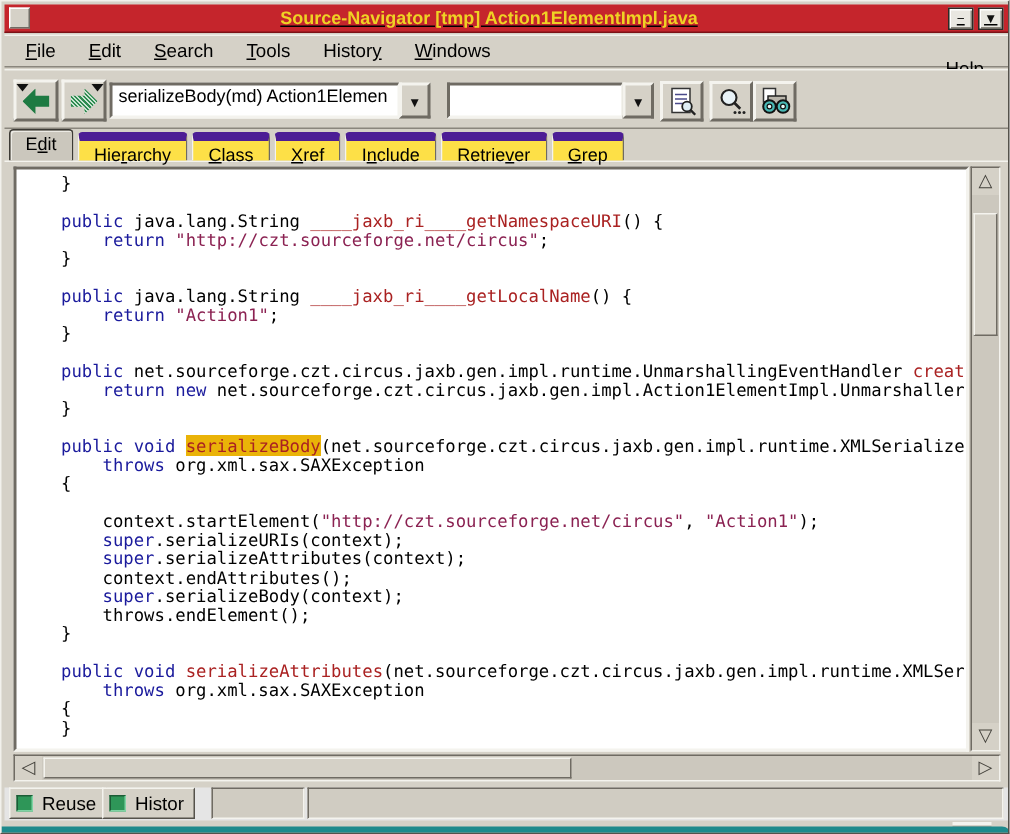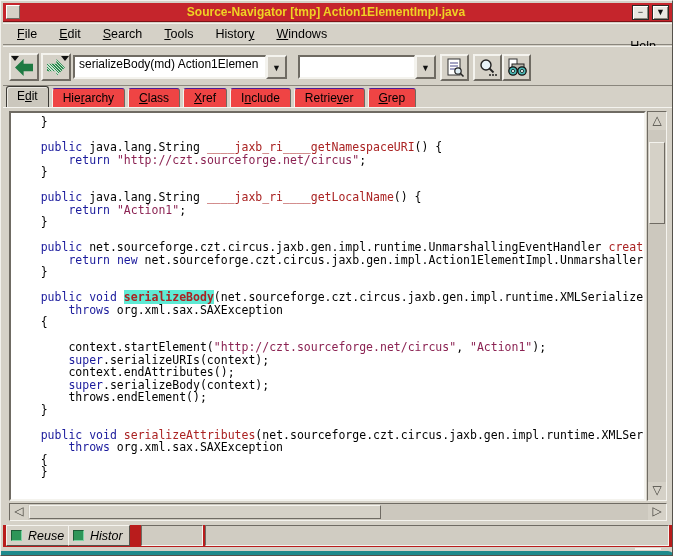--- a/index.html
+++ b/index.html
@@ -10,20 +10,21 @@
     font-family:"Liberation Sans", sans-serif;
     border-left:1px solid #f2f1ec; border-top:1px solid #f2f1ec;
     border-right:1px solid #55524b; border-bottom:1px solid #55524b;
     overflow:hidden;
   }
   
   .titlebar {
     position:absolute; left:2px; top:2px; width:669px; height:19px;
     background:#c5252c; display:flex; align-items:center;
     border-bottom:1px solid #7c1216;
+    text-decoration:underline;
   }
   .titlebar .wmenu {
     width:14px; height:14px; margin-left:3px; background:#d5d1c7;
     border-top:1px solid #fff; border-left:1px solid #fff;
     border-right:1px solid #6f6b63; border-bottom:1px solid #6f6b63;
   }
   .title-text {
     flex:1; text-align:center; color:#efd224; font-size:12px; font-weight:bold;
     white-space:nowrap; overflow:hidden;
   }
@@ -79,43 +80,43 @@
     border-right:2px solid #6f6b63; border-bottom:2px solid #6f6b63;
     display:flex; align-items:center; justify-content:center;
   }
   
   .tabbar {
     position:absolute; left:2px; top:86px; width:669px; height:21px;
     display:flex; align-items:flex-end; background:#d5d1c7; font-size:12px;
     border-bottom:1px solid #f4f3ee;
   }
   .tab {
-    margin-left:3px; padding:2px 10px 2px 10px; height:19px; background:#ef4444;
-    border-top:1px solid #4c1d95; border-left:1px solid #f4f3ee;
+    margin-left:3px; padding:2px 10px 2px 10px; height:19px; background:#fde047;
+    border-top:6px solid #4c1d95; border-left:1px solid #f4f3ee;
     border-right:1px solid #6f6b63; border-top-left-radius:3px; border-top-right-radius:3px;
     white-space:nowrap; color:#000;
   }
   .tab.active {
     height:21px; background:#cbc7bd; border:1px solid #3c3a35; border-bottom:none;
     box-shadow:inset 1px 1px 0 #eceae4; font-weight:normal;
   }
   
   .code-area {
     position:absolute; left:8px; top:110px; width:637px; height:390px;
     background:#fff; overflow:hidden;
     border-top:2px solid #6f6b63; border-left:2px solid #6f6b63;
     border-bottom:2px solid #f4f3ee; border-right:2px solid #f4f3ee;
     font-family:"DejaVu Sans Mono", monospace; font-size:11.5px; line-height:12.5px;
     padding:3px 0 0 2px; cursor:text;
   }
   .cl { white-space:pre; height:12.5px; color:#000; }
   .k { color:#1a1a9c; }
   .m { color:#aa2222; }
   .s { color:#8b2252; }
-  .h { color:#aa2222; background:#5eead4;font-weight:bold; }
+  .h { color:#aa2222; background:#eab308; }
   
   .vscroll {
     position:absolute; left:646px; top:110px; width:20px; height:390px; background:#ccc8be;
     border-top:1px solid #6f6b63; border-left:1px solid #6f6b63;
     border-bottom:1px solid #f4f3ee; border-right:1px solid #f4f3ee;
   }
   .hscroll {
     position:absolute; left:8px; top:502px; width:658px; height:18px; background:#ccc8be;
     border-top:1px solid #6f6b63; border-left:1px solid #6f6b63;
     border-bottom:1px solid #f4f3ee; border-right:1px solid #f4f3ee;
@@ -128,21 +129,21 @@
     position:absolute; left:1px; top:30px; width:16px; height:82px; background:#d5d1c7;
     border-top:1px solid #f4f3ee; border-left:1px solid #f4f3ee;
     border-right:1px solid #6f6b63; border-bottom:1px solid #6f6b63;
   }
   .hthumb {
     position:absolute; left:19px; top:1px; width:352px; height:14px; background:#d5d1c7;
     border-top:1px solid #f4f3ee; border-left:1px solid #f4f3ee;
     border-right:1px solid #6f6b63; border-bottom:1px solid #6f6b63;
   }
   
-  .statusbar { position:absolute; left:2px; top:524px; width:669px; height:22px; background:#b91c1c;font-style:italic; }
+  .statusbar { position:absolute; left:2px; top:524px; width:669px; height:22px; background:#e5e5e5; }
   .toggle {
     position:absolute; top:0; height:21px; background:#d5d1c7; display:flex; align-items:center;
     border-top:1px solid #f4f3ee; border-left:1px solid #f4f3ee;
     border-right:1px solid #55524b; border-bottom:1px solid #55524b;
     font-size:12.5px; padding:0 6px 0 4px; color:#000;
   }
   .chk {
     width:11px; height:11px; margin-right:6px; background:#2e9658;
     border-top:1px solid #1c5c36; border-left:1px solid #1c5c36;
     border-bottom:1px solid #7fd3a4; border-right:1px solid #7fd3a4;
@@ -254,20 +255,21 @@
       <div class="cl"><span class="k">    public</span><span class="p"> net.sourceforge.czt.circus.jaxb.gen.impl.runtime.UnmarshallingEventHandler </span><span class="m">creat</span></div>
       <div class="cl"><span class="k">        return</span><span class="p"> </span><span class="k">new</span><span class="p"> net.sourceforge.czt.circus.jaxb.gen.impl.Action1ElementImpl.Unmarshaller</span></div>
       <div class="cl"><span class="p">    }</span></div>
       <div class="cl">&nbsp;</div>
       <div class="cl"><span class="k">    public void</span><span class="p"> </span><span class="h">serializeBody</span><span class="p">(net.sourceforge.czt.circus.jaxb.gen.impl.runtime.XMLSerialize</span></div>
       <div class="cl"><span class="k">        throws</span><span class="p"> org.xml.sax.SAXException</span></div>
       <div class="cl"><span class="p">    {</span></div>
       <div class="cl">&nbsp;</div>
       <div class="cl"><span class="p">        context.startElement(</span><span class="s">"http://czt.sourceforge.net/circus"</span><span class="p">, </span><span class="s">"Action1"</span><span class="p">);</span></div>
       <div class="cl"><span class="k">        super</span><span class="p">.serializeURIs(context);</span></div>
+      <div class="cl"><span class="k">        super</span><span class="p">.serializeAttributes(context);</span></div>
       <div class="cl"><span class="p">        context.endAttributes();</span></div>
       <div class="cl"><span class="k">        super</span><span class="p">.serializeBody(context);</span></div>
       <div class="cl"><span class="p">        throws.endElement();</span></div>
       <div class="cl"><span class="p">    }</span></div>
       <div class="cl">&nbsp;</div>
       <div class="cl"><span class="k">    public void</span><span class="p"> </span><span class="m">serializeAttributes</span><span class="p">(net.sourceforge.czt.circus.jaxb.gen.impl.runtime.XMLSer</span></div>
       <div class="cl"><span class="k">        throws</span><span class="p"> org.xml.sax.SAXException</span></div>
       <div class="cl"><span class="p">    {</span></div>
       <div class="cl"><span class="p">    }</span></div>
     </div>

